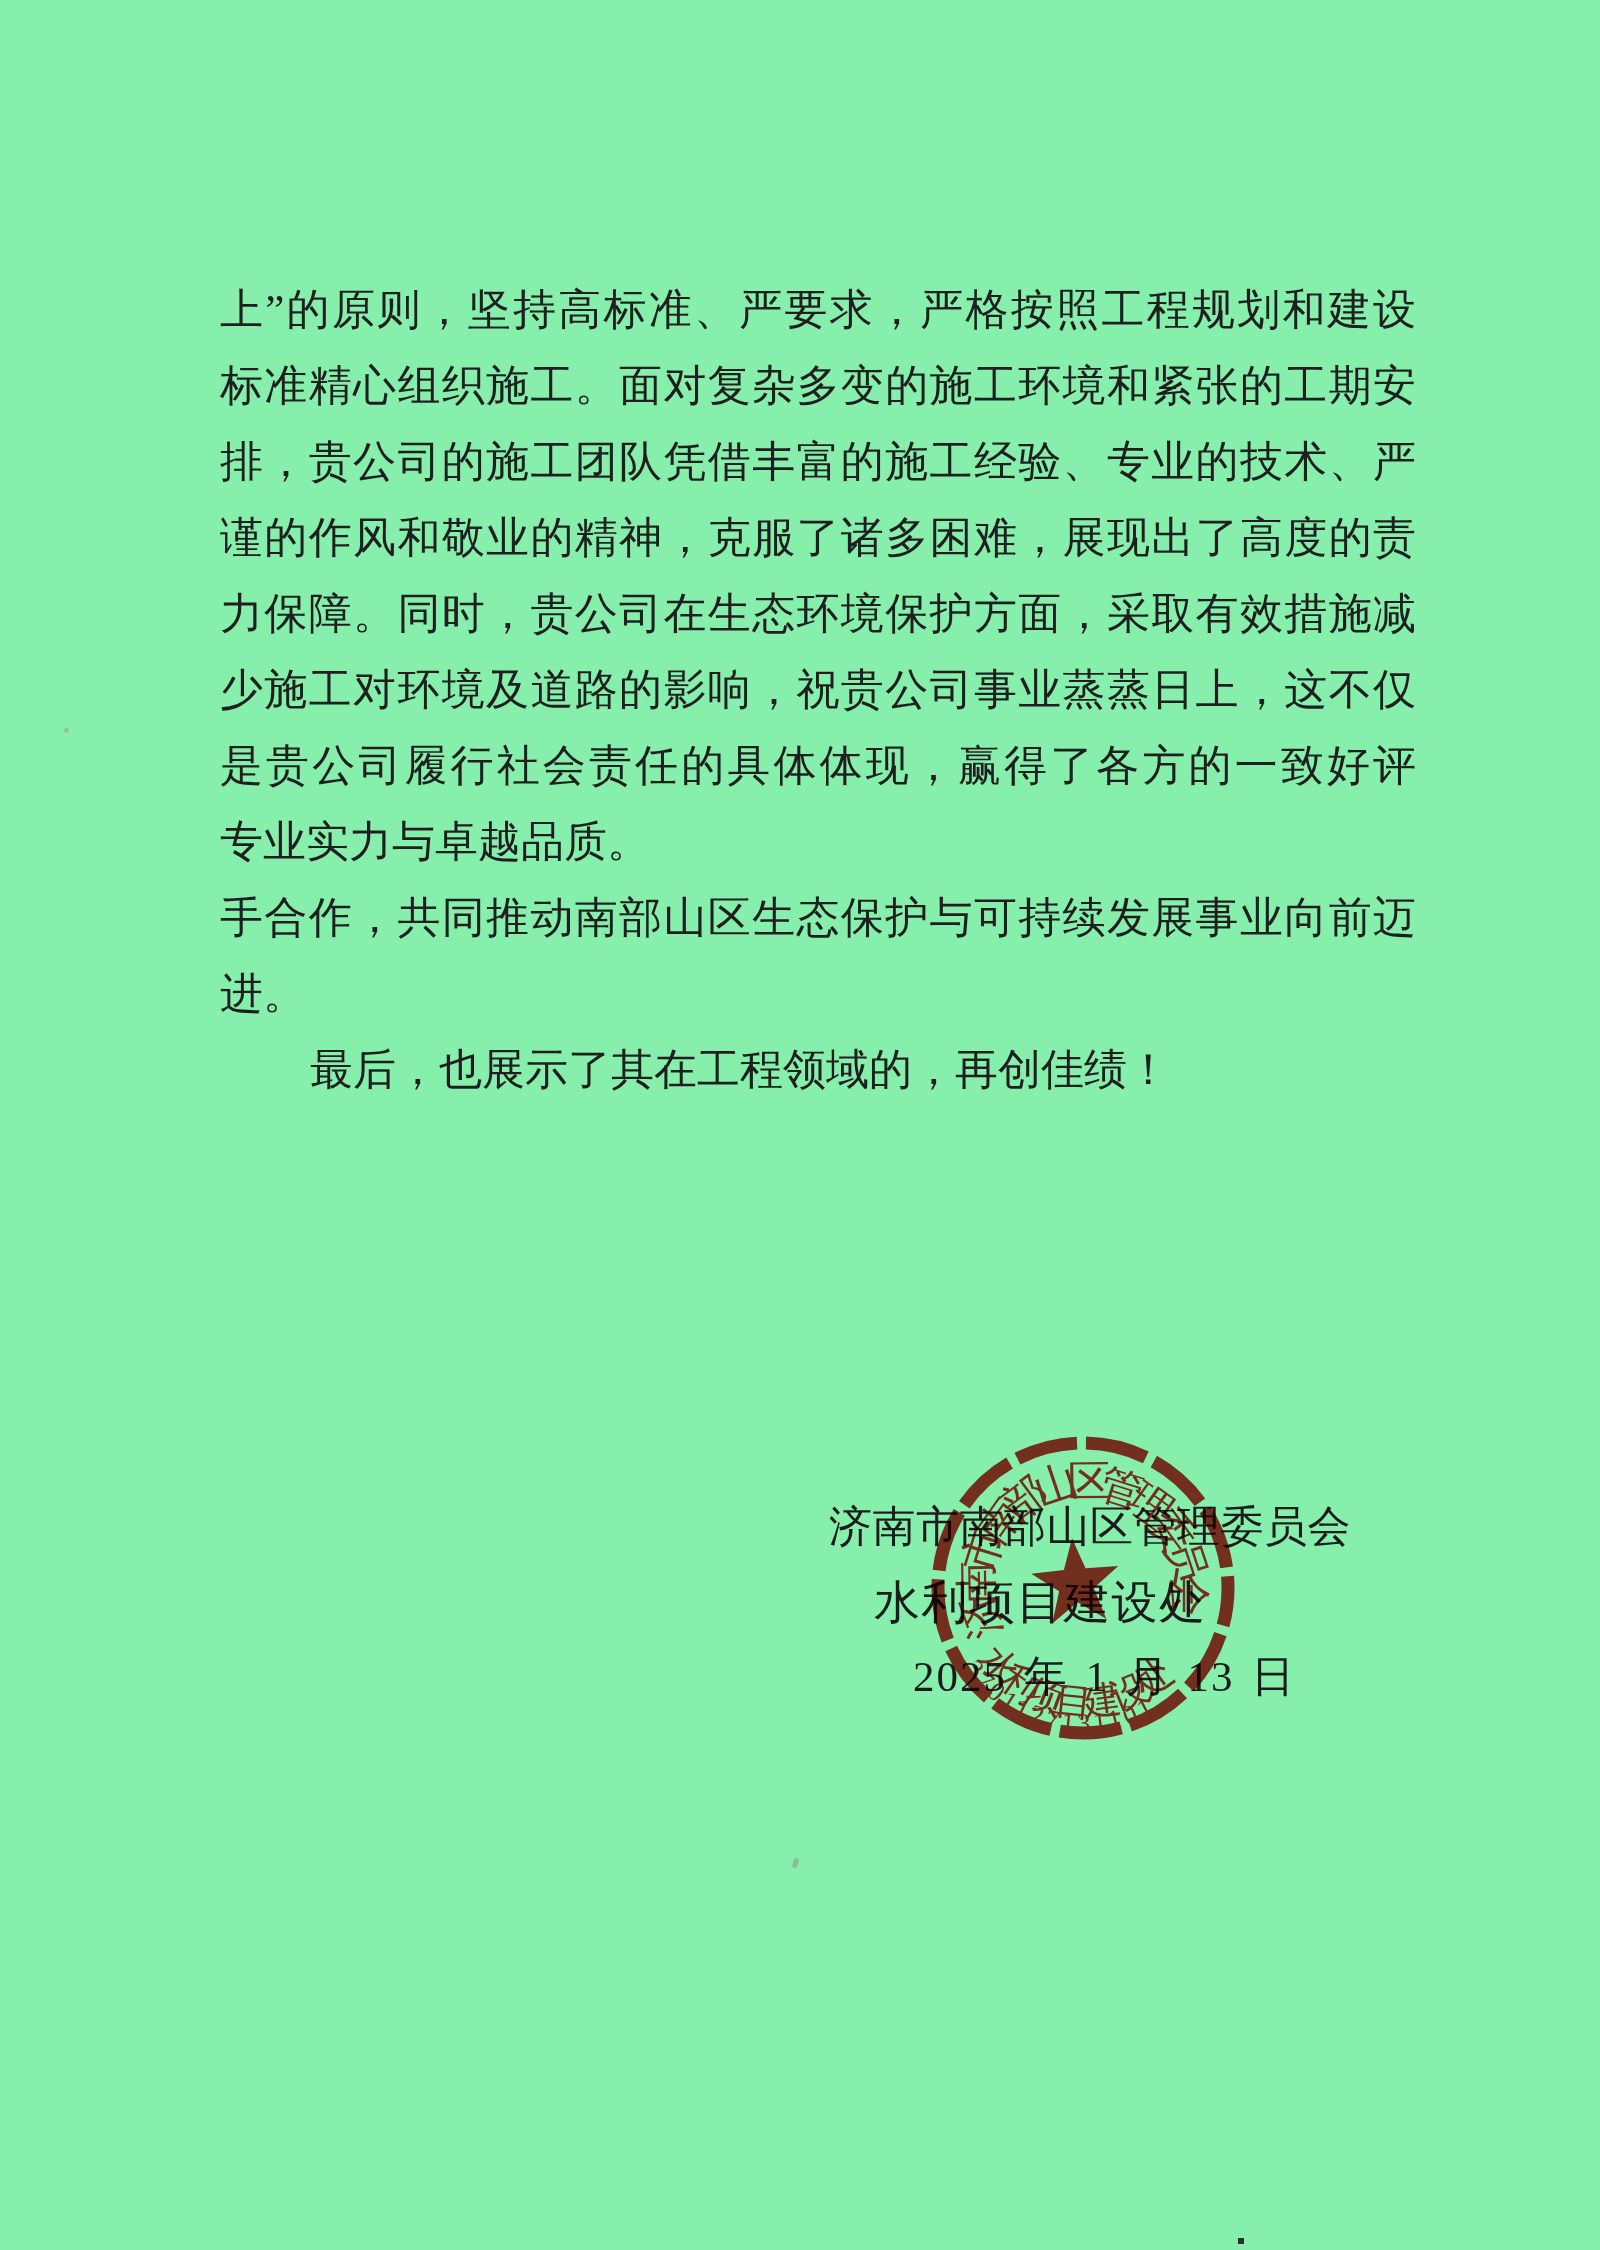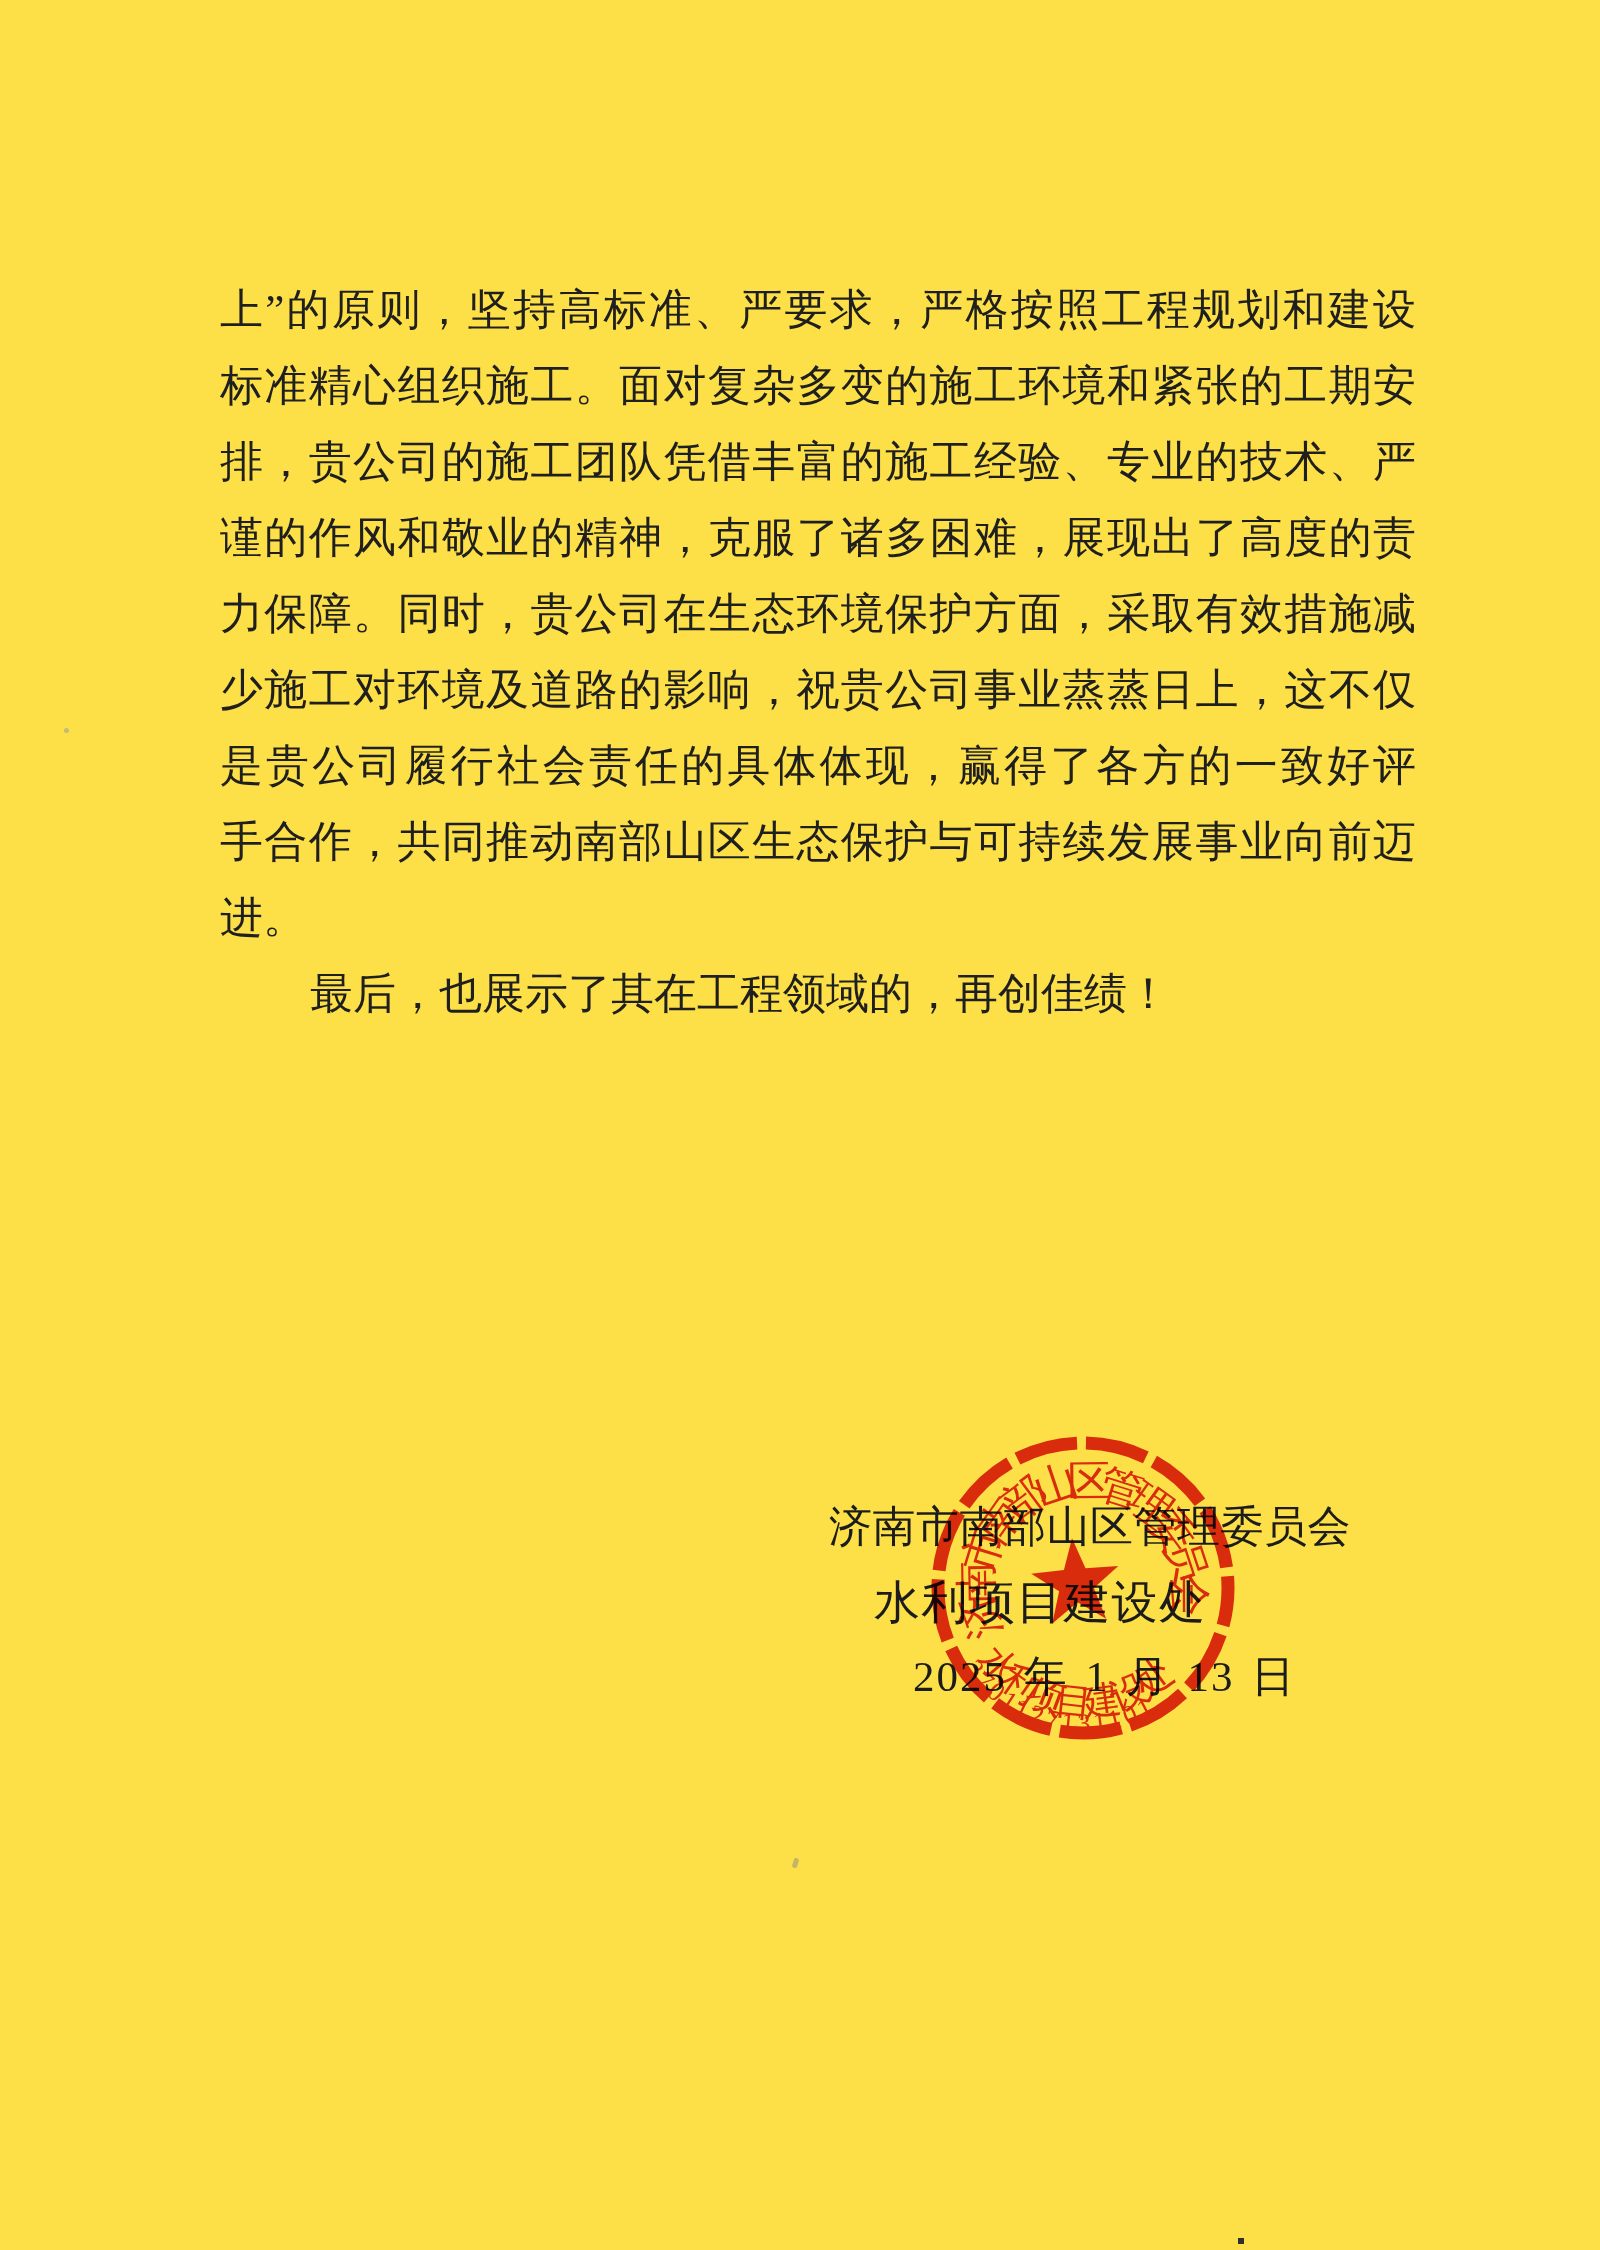--- a/index.html
+++ b/index.html
@@ -1,17 +1,17 @@
 <!DOCTYPE html>
 <html><head>
 <meta charset="utf-8">
 <style>
   html,body{margin:0;padding:0;background:#ffffff;}
   #page{
-    position:relative;width:1600px;height:2250px;background:#fde047;overflow:hidden;
+    position:relative;width:1600px;height:2250px;background:#86efac;overflow:hidden;
     font-family:"Liberation Serif","DejaVu Serif",serif;color:#1f1f1f;text-decoration:underline;
   }
   
   #body-text{position:absolute;left:220px;top:272px;width:1196px;}
   .bodyline{
     height:76px;line-height:76px;font-size:43px;letter-spacing:0;
     text-align:left;white-space:normal;
   }
   .bodyline.j{text-align:justify;text-align-last:justify;}
   .bodyline.ind{text-indent:90px;}
@@ -38,20 +38,21 @@
 <div id="page" style="color: rgb(31, 31, 31);">
 
   <div id="body-text">
       <div class="bodyline j">上”的原则，坚持高标准、严要求，严格按照工程规划和建设</div>
       <div class="bodyline j">标准精心组织施工。面对复杂多变的施工环境和紧张的工期安</div>
       <div class="bodyline j">排，贵公司的施工团队凭借丰富的施工经验、专业的技术、严</div>
       <div class="bodyline j">谨的作风和敬业的精神，克服了诸多困难，展现出了高度的责</div>
       <div class="bodyline j">力保障。同时，贵公司在生态环境保护方面，采取有效措施减</div>
       <div class="bodyline j">少施工对环境及道路的影响，祝贵公司事业蒸蒸日上，这不仅</div>
       <div class="bodyline j">是贵公司履行社会责任的具体体现，赢得了各方的一致好评</div>
+      <div class="bodyline">专业实力与卓越品质。</div>
       <div class="bodyline j">手合作，共同推动南部山区生态保护与可持续发展事业向前迈</div>
       <div class="bodyline">进。</div>
       <div class="bodyline ind">最后，也展示了其在工程领域的，再创佳绩！</div>
     </div>
 
   <div id="sig-org" class="sigline">济南市南部山区管理委员会</div>
   <div id="sig-dept" class="sigline">水利项目建设处</div>
   <div id="sig-date" class="sigline">2025 年 1 月 13 日</div>
 
   <svg class="stamp" viewBox="-160 -160 320 320" width="320" height="320" aria-hidden="true" style="color: rgb(216, 39, 30);">

